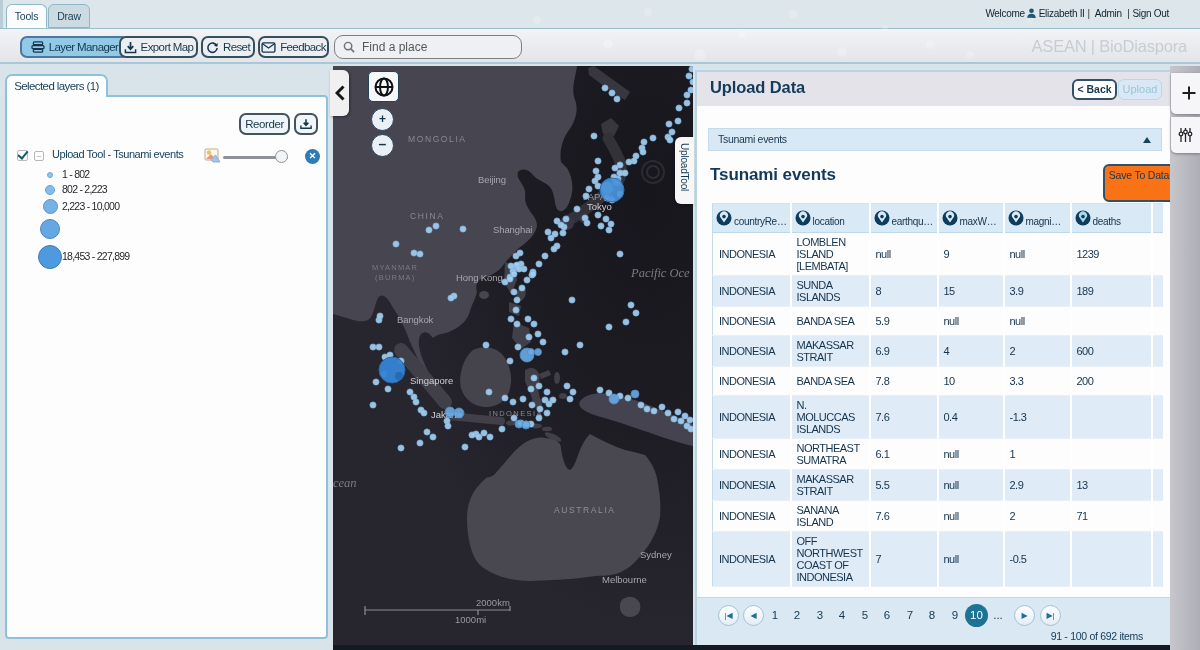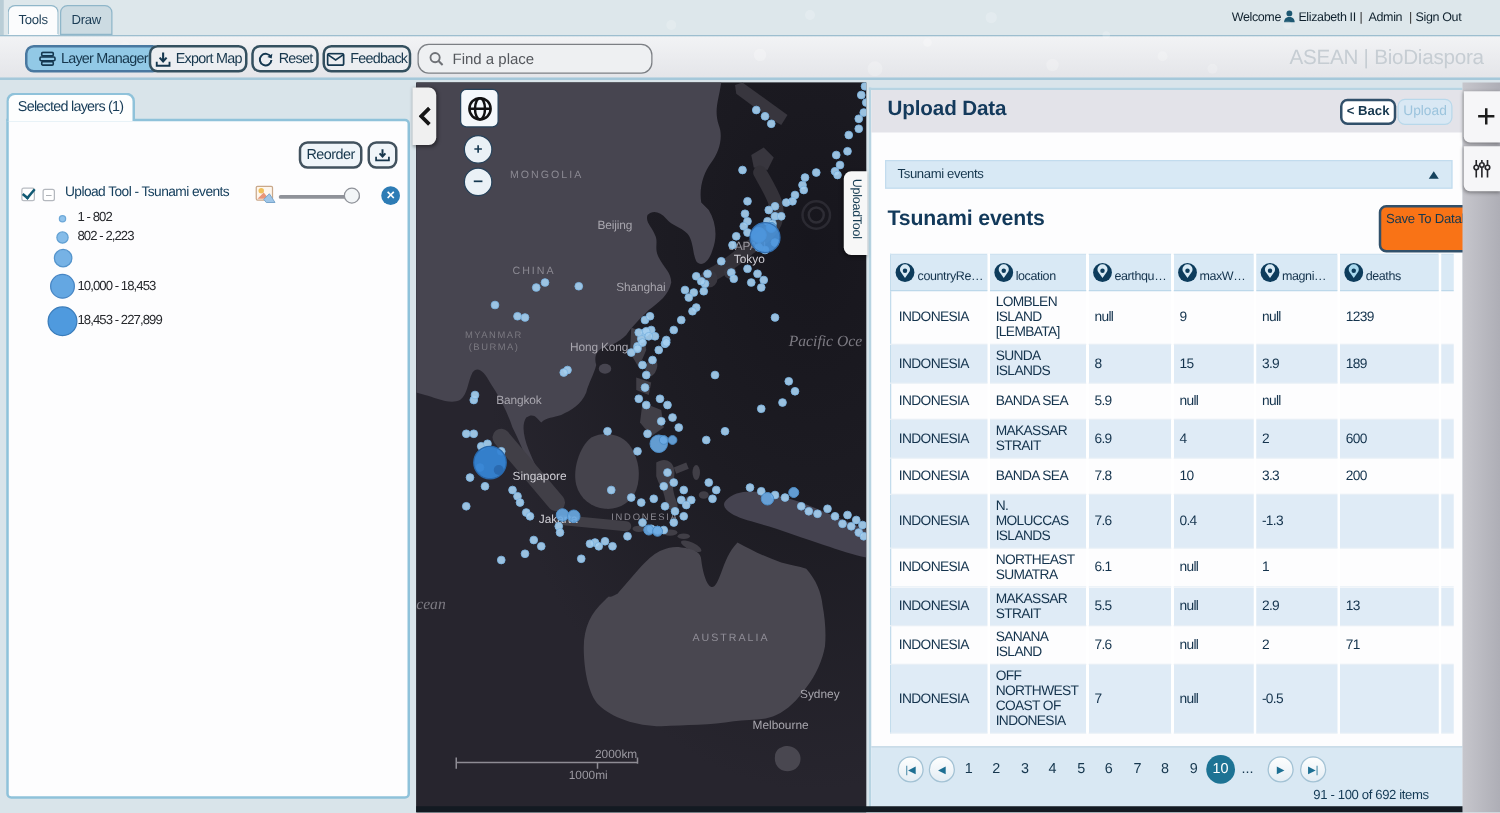--- a/index.html
+++ b/index.html
@@ -155,22 +155,22 @@
       </svg>
     <div id="sldtrack"></div>
     <div id="sldhandle"></div>
     <div id="xbtn">✕</div>
   </div>
   <div class="legc" style="left:40px;top:75px;width:6px;height:6px;background:#90c3ec;border:1px solid #6da8d8;"></div>
   <div class="legrow" style="top:71px;">1 - 802</div>
   <div class="legc" style="left:38px;top:88px;width:10px;height:10px;background:#85bce9;border:1px solid #61a0d2;"></div>
   <div class="legrow" style="top:86px;">802 - 2,223</div>
   <div class="legc" style="left:36px;top:102px;width:15px;height:15px;background:#76b2e5;border:1px solid #5494cc;"></div>
+  <div class="legrow" style="top:103px;">2,223 - 10,000</div>
   <div class="legc" style="left:33px;top:122px;width:20px;height:20px;background:#64a7e2;border:1px solid #4886c4;"></div>
-  <div class="legrow" style="top:126px;">10,000 - 18,453</div>
   <div class="legc" style="left:31px;top:148px;width:24px;height:24px;background:#4f9ade;border:1px solid #3a7cba;"></div>
   <div class="legrow" style="top:153px;">18,453 - 227,899</div>
 </div>
 
 <div class="abs" id="map">
 <svg width="360" height="584" viewBox="0 0 360 584" style="display:block">
 <defs>
         <radialGradient id="oce" cx="0.88" cy="0.22" r="0.75">
           <stop offset="0" stop-color="#17161d"></stop>
           <stop offset="0.5" stop-color="#1d1c23"></stop>

